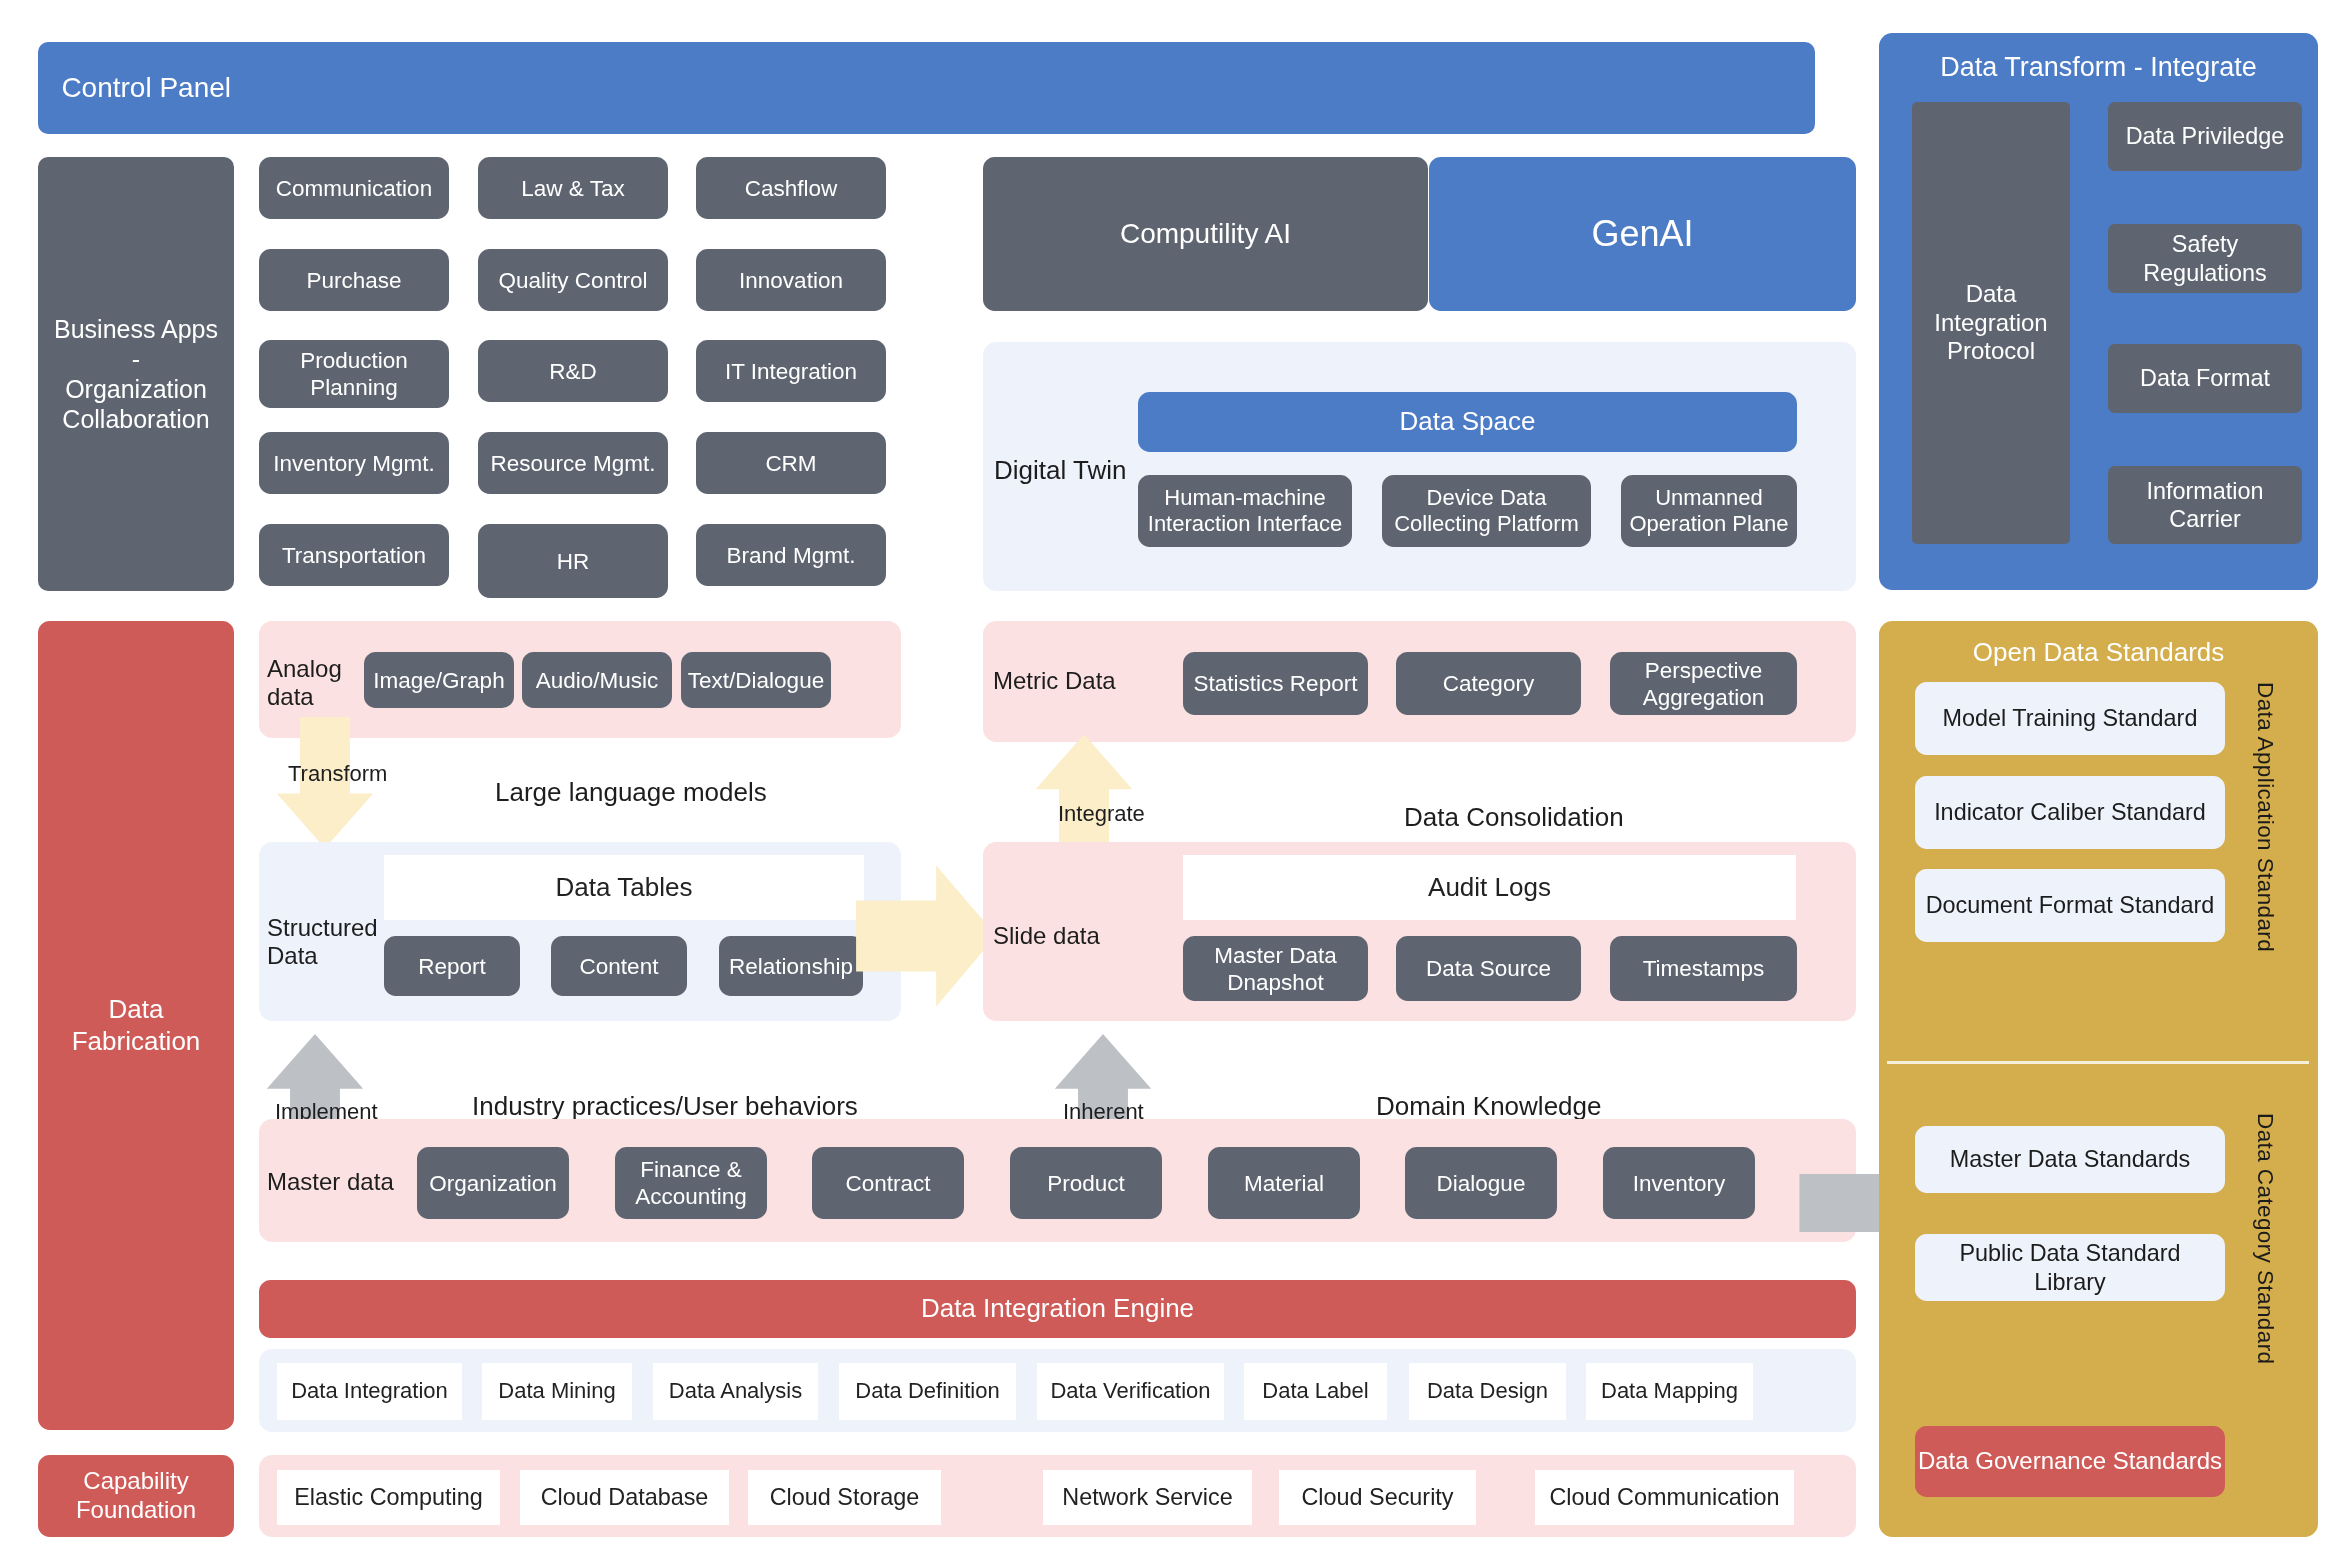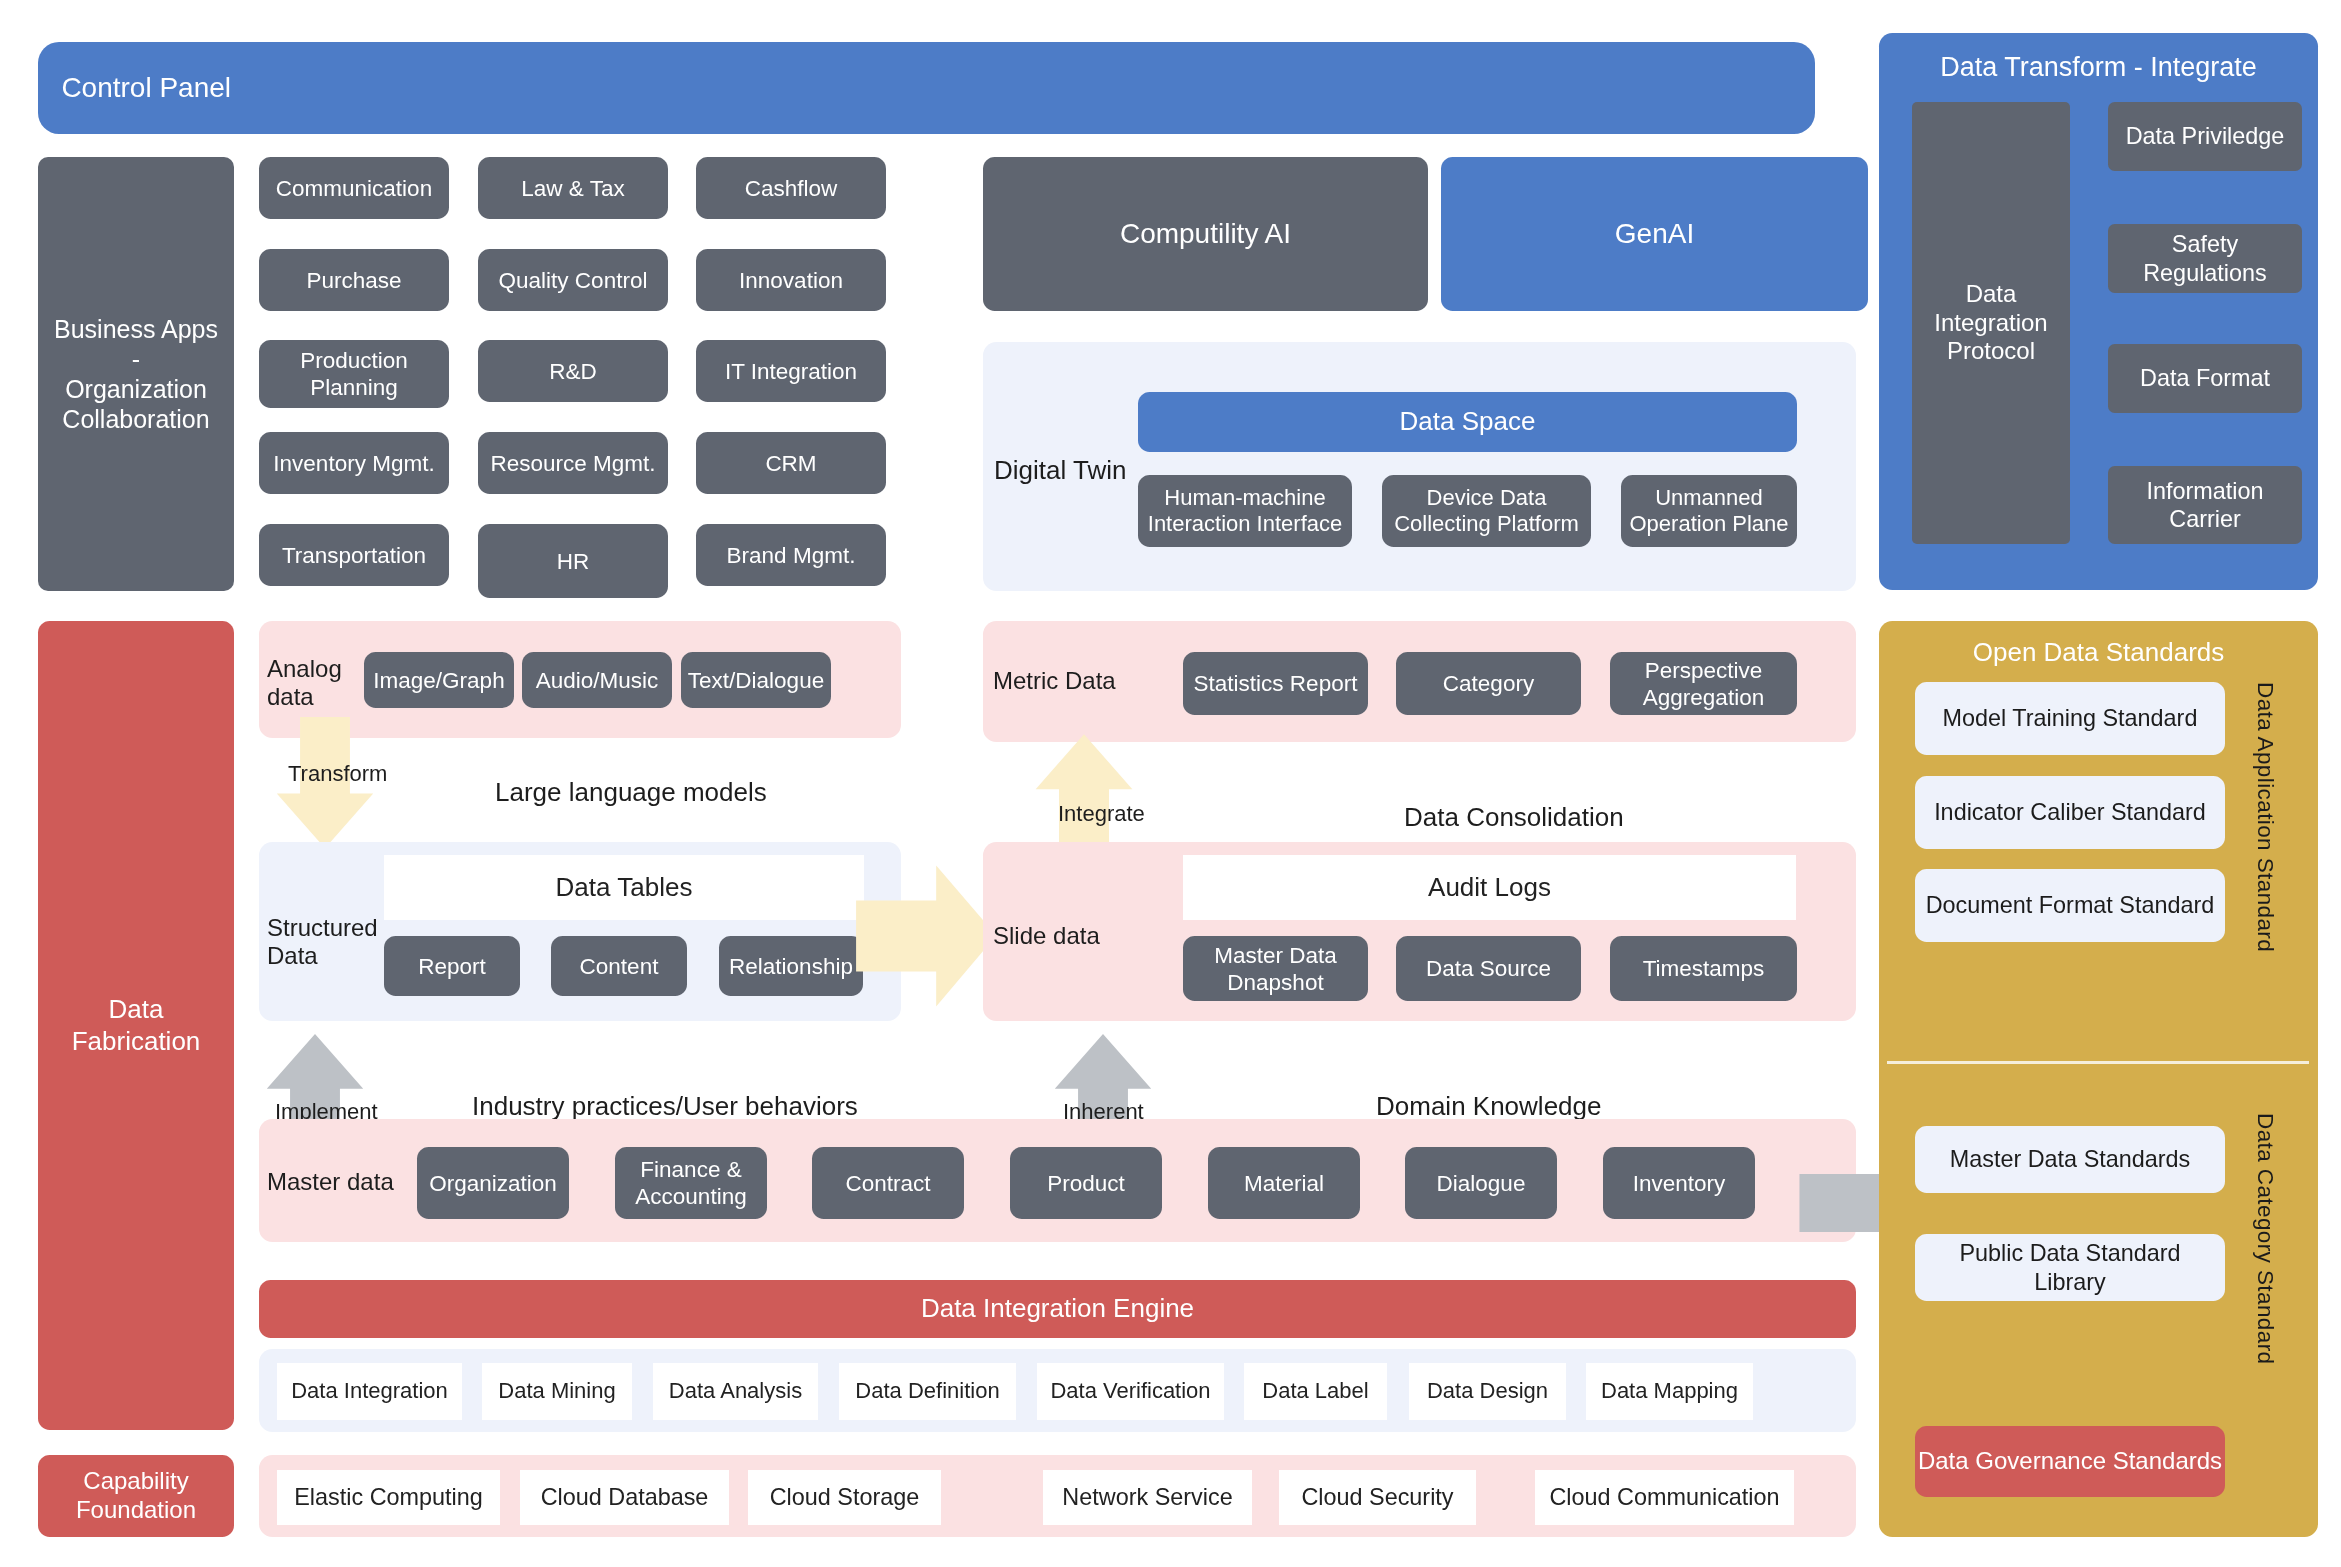--- a/index.html
+++ b/index.html
@@ -15,21 +15,21 @@
   .center {
     display: flex; align-items: center; justify-content: center;
     text-align: center; line-height: 1.2;
   }
 
   
   .gray-tile {
     background: #5f6570; color: #ffffff; border-radius: 11.7px;
     font-size: 22.5px; padding: 3.3px 5px;
   }
-  .blue-band { background: #4d7cc7; color:#fff; border-radius: 21px; }
+  .blue-band { background: #4d7cc7; color:#fff; border-radius: 10px; }
   .blue-tile { background: #4d7cc7; color:#fff; border-radius: 11.7px; font-size: 25px; }
   .white-tile {
     background: #ffffff; color:#222; border-radius: 0;
     font-size: 22px; padding: 2.5px 5px;
   }
   .pale-tile {
     background: #eef2fb; color:#1c1c1c; border-radius: 11.7px;
     font-size: 23.4px; padding: 2.5px 6.7px;
   }
   .red-tile { background:#cf5b58; color:#fff; border-radius:11.7px; font-size:25px; }
@@ -116,21 +116,21 @@
         <span>HR</span>
       </div>
     <div class="gray-tile center abs" style="left:437px;top:367px;width:190px;height:62px;">
         <span>Brand  Mgmt.</span>
       </div>
   </div>
 
   <div class="abs gray-tile center" style="left:983px;top:157px;width:445px;height:154px;font-size:28px;">
     <span>Computility AI</span>
   </div>
-  <div class="abs blue-tile center" style="left:1429px;top:157px;width:427px;height:154px;font-size:28px;margin-left:12px;">
+  <div class="abs blue-tile center" style="left:1429px;top:157px;width:427px;height:154px;font-size:36px;">
     <span>GenAI</span>
   </div>
 
   <div class="abs panel-lav" style="left:983px;top:342px;width:873px;height:249px;"></div>
   <div class="abs sec-label" style="left:994px;top:455px;width:133px;font-size:26px;">Digital Twin</div>
   <div class="abs blue-tile center" style="left:1138px;top:392px;width:659px;height:60px;font-size:26px;">
     <span>Data Space</span>
   </div>
   <div class="abs gray-tile center" style="left:1138px;top:475px;width:214px;height:72px;font-size:22px;">
     <span>Human-machine Interaction Interface</span>

